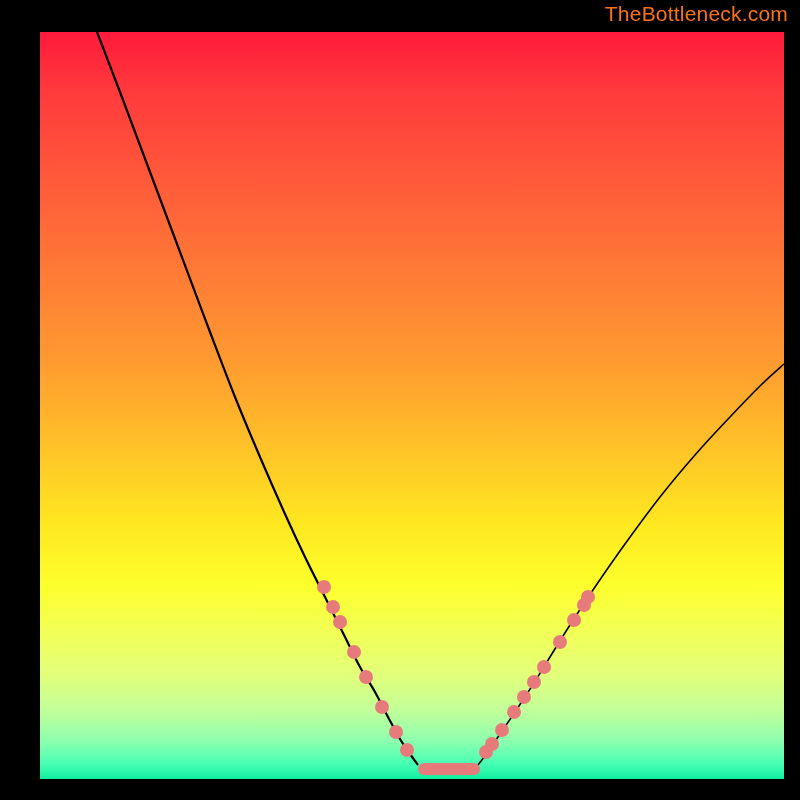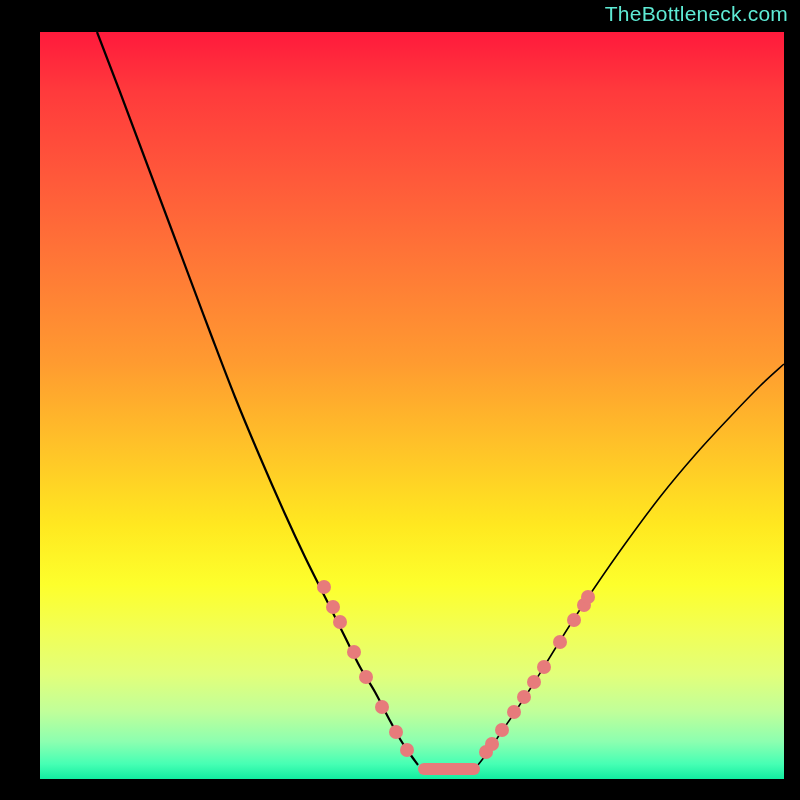--- a/index.html
+++ b/index.html
@@ -43,21 +43,21 @@
   .plot-area svg {
     position: absolute;
     left: 0; top: 0;
     width: 100%; height: 100%;
     overflow: visible;
   }
   .watermark {
     position: absolute;
     top: 2px;
     right: 12px;
-    color: #5eead4;
+    color: #f97316;
     font-size: 21px;
     font-weight: 500;
     letter-spacing: 0.2px;
     user-select: none;
   }
   .curve { fill: none; stroke: #000; stroke-width: 2.2; }
   .curve-right { fill: none; stroke: #000; stroke-width: 1.6; }
   .dot { fill: #e77b7b; }
   .bar { fill: #e77b7b; }
 </style>

